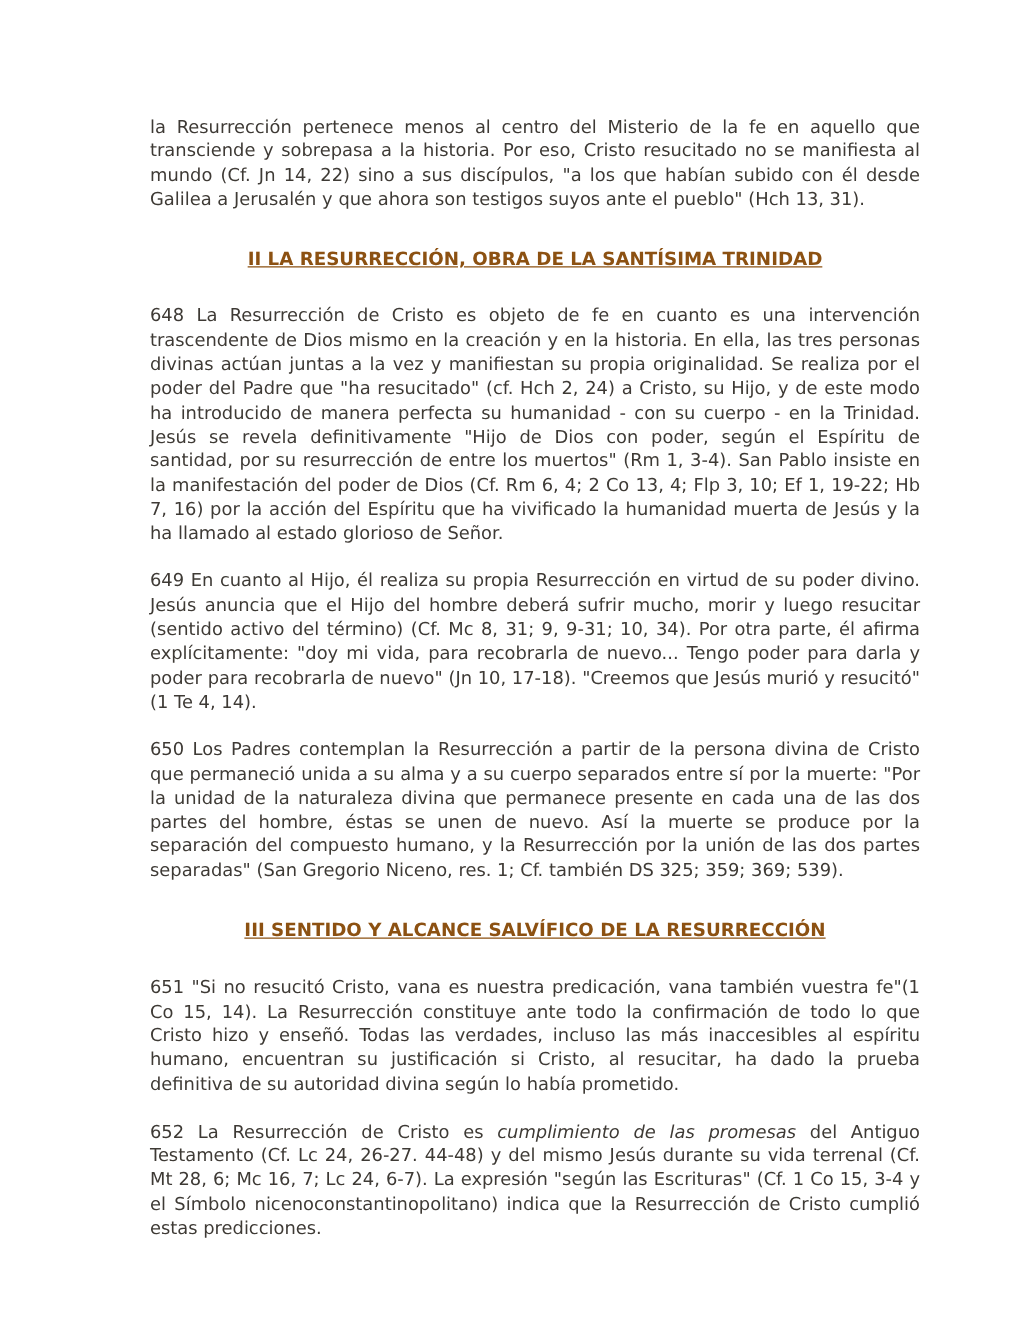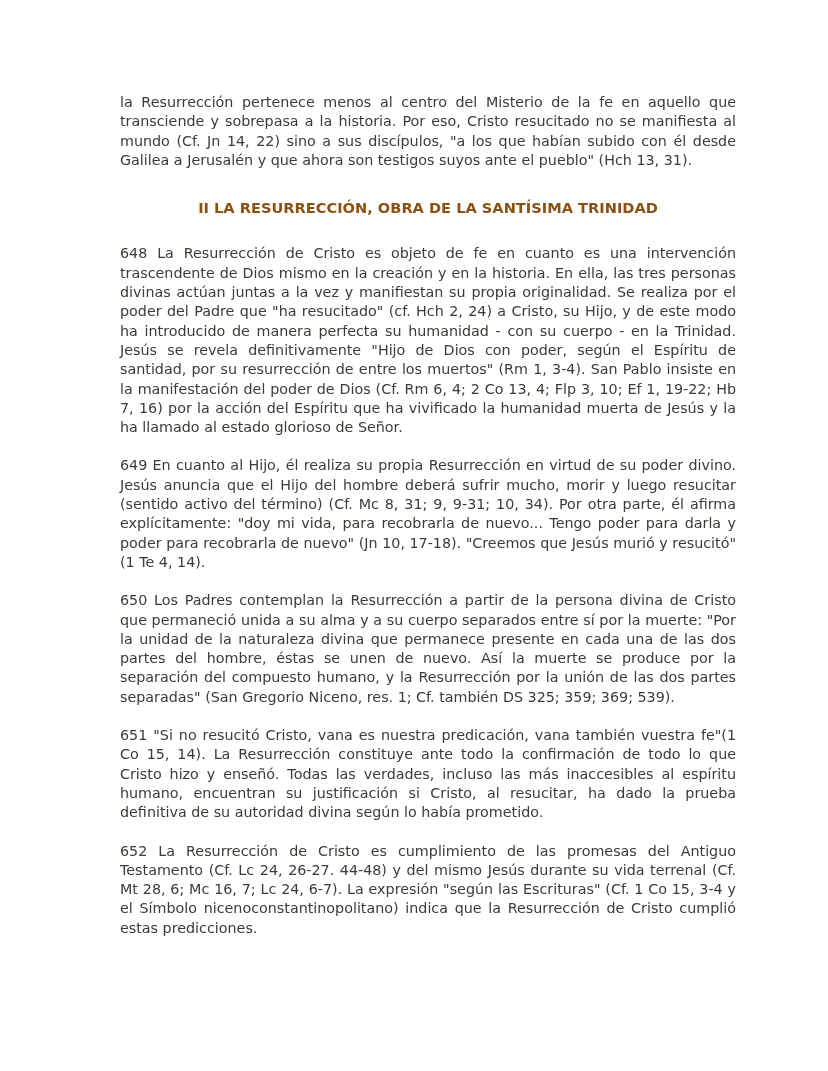--- a/index.html
+++ b/index.html
@@ -25,37 +25,40 @@
   .para {
     text-align: justify;
     margin: 0 0 19px 0;
   }
   .heading {
     color: #8c5112;
     font-weight: bold;
     text-align: center;
     font-size: 14.6px;
     margin: 28px 0 27px 0;
+    text-decoration: underline;
   }
   .italic {
+    font-style: italic;
   }
 </style>
 </head>
 <body>
 
 <div class="page">
 
   <p class="para">la Resurrección pertenece menos al centro del Misterio de la fe en aquello que transciende y sobrepasa a la historia. Por eso, Cristo resucitado no se manifiesta al mundo (Cf. Jn 14, 22) sino a sus discípulos, "a los que habían subido con él desde Galilea a Jerusalén y que ahora son testigos suyos ante el pueblo" (Hch 13, 31).</p>
 
   <h2 class="heading">II LA RESURRECCIÓN, OBRA DE LA SANTÍSIMA TRINIDAD</h2>
 
   <p class="para">648 La Resurrección de Cristo es objeto de fe en cuanto es una intervención trascendente de Dios mismo en la creación y en la historia. En ella, las tres personas divinas actúan juntas a la vez y manifiestan su propia originalidad. Se realiza por el poder del Padre que "ha resucitado" (cf. Hch 2, 24) a Cristo, su Hijo, y de este modo ha introducido de manera perfecta su humanidad - con su cuerpo - en la Trinidad. Jesús se revela definitivamente "Hijo de Dios con poder, según el Espíritu de santidad, por su resurrección de entre los muertos" (Rm 1, 3-4). San Pablo insiste en la manifestación del poder de Dios (Cf. Rm 6, 4; 2 Co 13, 4; Flp 3, 10; Ef 1, 19-22; Hb 7, 16) por la acción del Espíritu que ha vivificado la humanidad muerta de Jesús y la ha llamado al estado glorioso de Señor.</p>
 
   <p class="para">649 En cuanto al Hijo, él realiza su propia Resurrección en virtud de su poder divino. Jesús anuncia que el Hijo del hombre deberá sufrir mucho, morir y luego resucitar (sentido activo del término) (Cf. Mc 8, 31; 9, 9-31; 10, 34). Por otra parte, él afirma explícitamente: "doy mi vida, para recobrarla de nuevo... Tengo poder para darla y poder para recobrarla de nuevo" (Jn 10, 17-18). "Creemos que Jesús murió y resucitó" (1 Te 4, 14).</p>
 
   <p class="para">650 Los Padres contemplan la Resurrección a partir de la persona divina de Cristo que permaneció unida a su alma y a su cuerpo separados entre sí por la muerte: "Por la unidad de la naturaleza divina que permanece presente en cada una de las dos partes del hombre, éstas se unen de nuevo. Así la muerte se produce por la separación del compuesto humano, y la Resurrección por la unión de las dos partes separadas" (San Gregorio Niceno, res. 1; Cf. también DS 325; 359; 369; 539).</p>
 
+  <h2 class="heading">III SENTIDO Y ALCANCE SALVÍFICO DE LA RESURRECCIÓN</h2>
 
   <p class="para">651 "Si no resucitó Cristo, vana es nuestra predicación, vana también vuestra fe"(1 Co 15, 14). La Resurrección constituye ante todo la confirmación de todo lo que Cristo hizo y enseñó. Todas las verdades, incluso las más inaccesibles al espíritu humano, encuentran su justificación si Cristo, al resucitar, ha dado la prueba definitiva de su autoridad divina según lo había prometido.</p>
 
   <p class="para"><span>652 La Resurrección de Cristo es </span><span class="italic">cumplimiento de las promesas</span><span> del Antiguo Testamento (Cf. Lc 24, 26-27. 44-48) y del mismo Jesús durante su vida terrenal (Cf. Mt 28, 6; Mc 16, 7; Lc 24, 6-7). La expresión "según las Escrituras" (Cf. 1 Co 15, 3-4 y el Símbolo nicenoconstantinopolitano) indica que la Resurrección de Cristo cumplió estas predicciones.</span></p>
 
 </div>
 
 </body></html>

